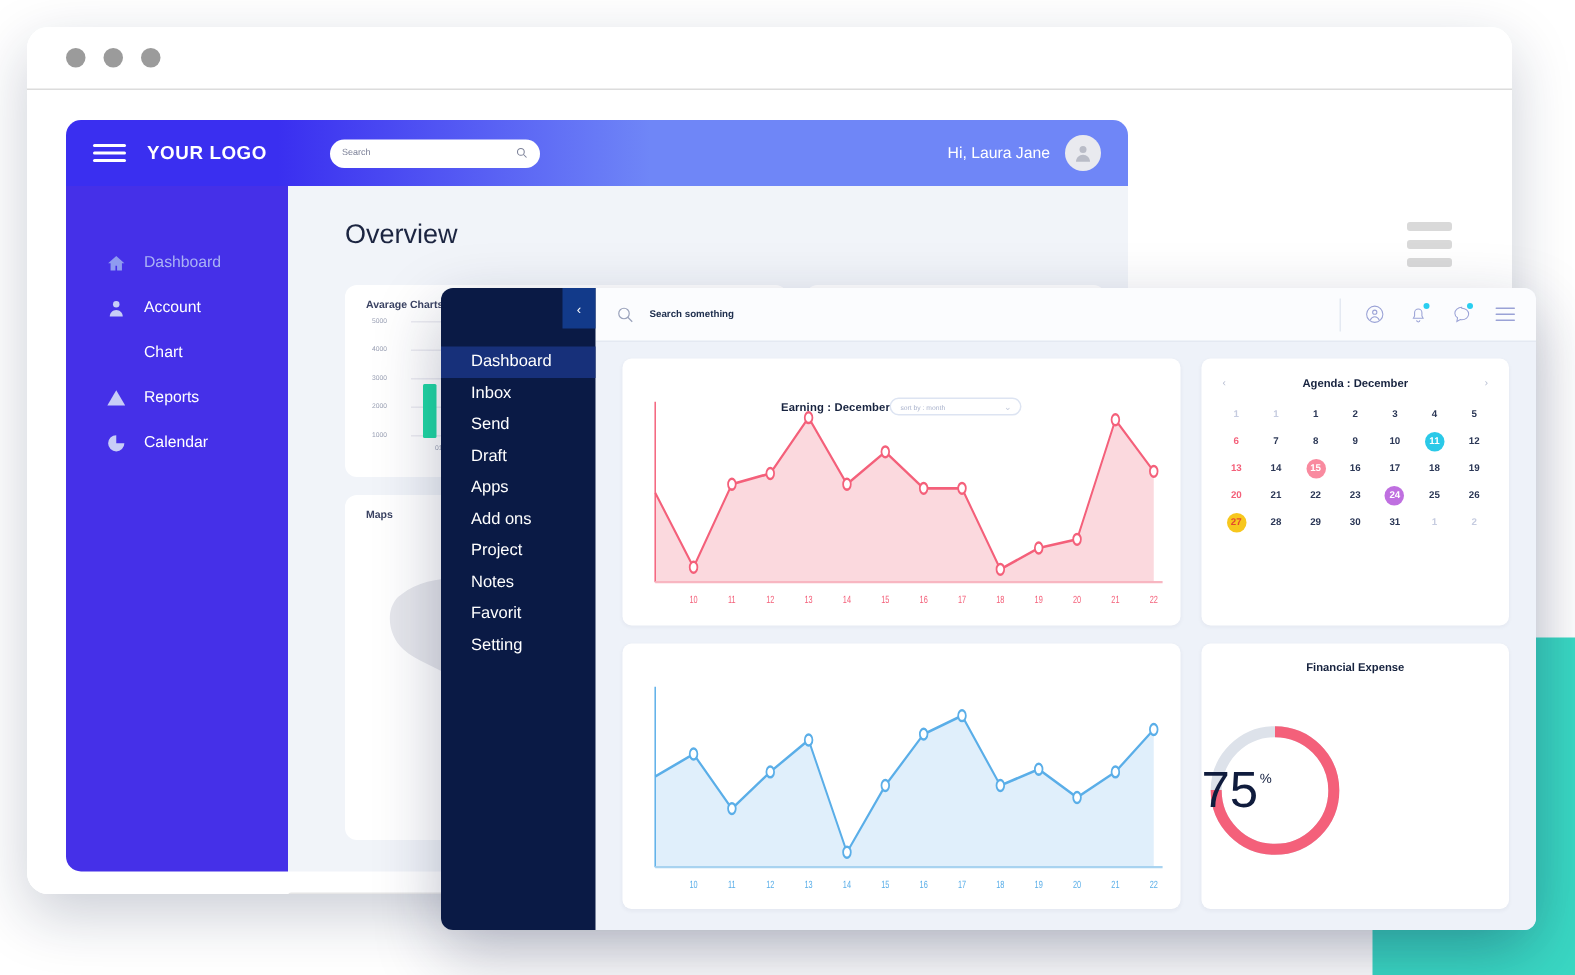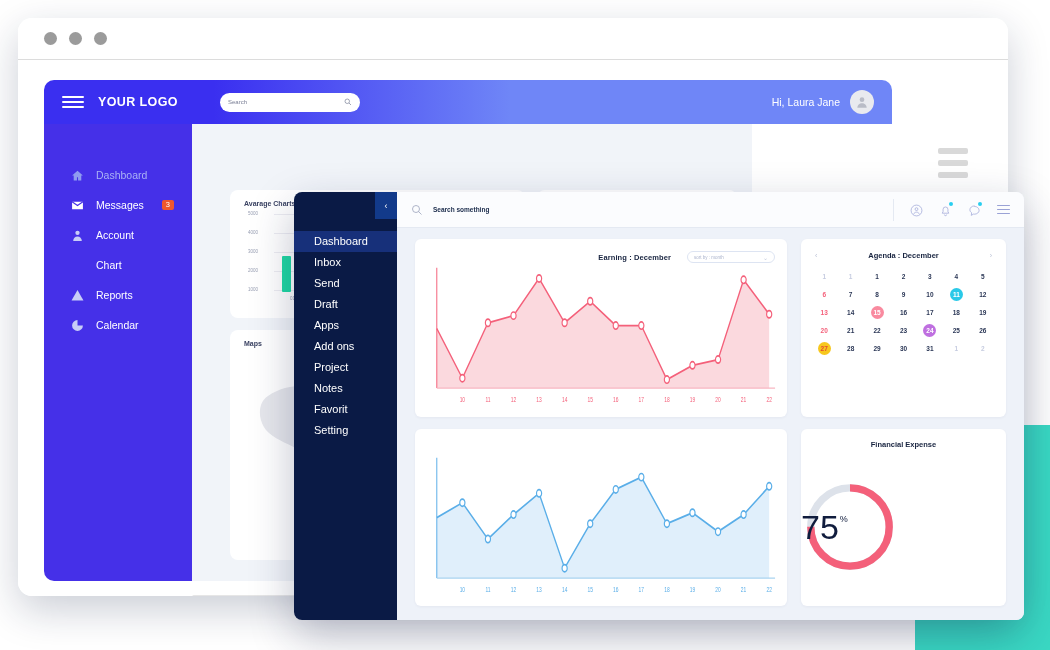--- a/index.html
+++ b/index.html
@@ -37,21 +37,21 @@
     display: flex; align-items: center; gap: 12px;
     padding-left: 26px;
   }
   .dot { width: 13px; height: 13px; border-radius: 50%; background: #9b9b9b; }
 
   .app-back { position: relative; height: 536px; background: #fff; }
 
   
   .back-header {
     position: absolute; left: 26px; top: 20px;
-    width: 848px; height: 44px;
+    width: 708px; height: 44px;
     background: linear-gradient(90deg,#3a2ff0 0%,#3a2ff0 20%,#6f86f7 55%,#6f86f7 100%);
     border-radius: 10px 10px 0 0;
     display: flex; align-items: center;
   }
   .logo-burger { margin-left: 18px; display:flex; flex-direction:column; gap:3px; }
   .logo-burger i { display:block; width: 22px; height: 2px; background: #fff; border-radius:2px; }
   .logo-text { color:#fff; font-size: 12.5px; letter-spacing:.4px; margin-left: 14px; font-weight:600; }
   .back-search {
     margin-left: 42px; width: 140px; height: 19px;
     background: #fff; border-radius: 10px;
@@ -176,23 +176,22 @@
   .f-grid {
     flex:1; display:flex; gap: 14px; padding: 11px 18px 14px 18px;
   }
   .col-left { flex: 1; display:flex; flex-direction:column; gap: 12px; }
   .col-right { width: 205px; flex:none; display:flex; flex-direction:column; gap: 12px; }
   .card {
     background:#fff; border-radius:6px; position:relative;
     box-shadow: 0 1px 3px rgba(30,40,80,.05);
   }
   .card-hd {
-    display:flex; align-items:center; justify-content:flex-end;
-    padding: 12px 12px 0 12px;
-    gap: 16px;
+    display:flex; align-items:center; justify-content:center;
+    padding: 26px 12px 0 12px;
   }
   .card-title { font-size: 7.5px; color:#17233f; font-weight:700; letter-spacing:.1px; }
   .sortsel {
     width: 88px; height: 12px; border:1px solid #dde4f2; border-radius:7px;
     display:flex; align-items:center; justify-content:space-between;
     padding: 0 6px;
   }
   .sortsel span { font-size: 4.5px; color:#aab3cc; }
   .sortsel .cv { font-size: 6px; color:#c3cadb; }
 
@@ -289,30 +288,20 @@
         <div class="bside-item active">
           <span class="ic">
             <svg viewBox="0 0 24 24" fill="#8f9bf0">
                 <path d="M12 3 2 12h3v9h6v-6h2v6h6v-9h3z"></path>
               </svg>
           </span>
           <span>Dashboard</span>
         </div>
         <div class="bside-item">
           <span class="ic">
-            <svg viewBox="0 0 24 24" fill="#ffffff">
-                <path d="M2 5h20v14H2z" fill="#fff"></path>
-                <path d="M2 5l10 7 10-7" fill="none" stroke="#4530e8" stroke-width="2"></path>
-              </svg>
-          </span>
-          <span>Messages</span>
-          <span class="badge">3</span>
-        </div>
-        <div class="bside-item">
-          <span class="ic">
             <svg viewBox="0 0 24 24" fill="#c8cdf7">
                 <circle cx="12" cy="7" r="4"></circle>
                 <path d="M4 22c0-4.4 3.6-8 8-8s8 3.6 8 8z"></path>
               </svg>
           </span>
           <span>Account</span>
         </div>
         <div class="bside-item">
           <span class="ic"></span>
           <span>Chart</span>
@@ -329,20 +318,21 @@
           <span class="ic">
             <svg viewBox="0 0 24 24" fill="#c8cdf7">
                 <path d="M12 2a10 10 0 1 0 10 10h-10z"></path>
               </svg>
           </span>
           <span>Calendar</span>
         </div>
       </div>
 
       <div class="back-content">
+        <div class="ov-title">Overview</div>
 
         <div class="bcard bcard1">
           <div class="bcard-title">Avarage Charts</div>
           <div class="bargrid">
             <div class="gl" style="top:0"></div>
               <div class="yl" style="top:0">5000</div>
             <div class="gl" style="top:19px"></div>
               <div class="yl" style="top:19px">4000</div>
             <div class="gl" style="top:38px"></div>
               <div class="yl" style="top:38px">3000</div>

